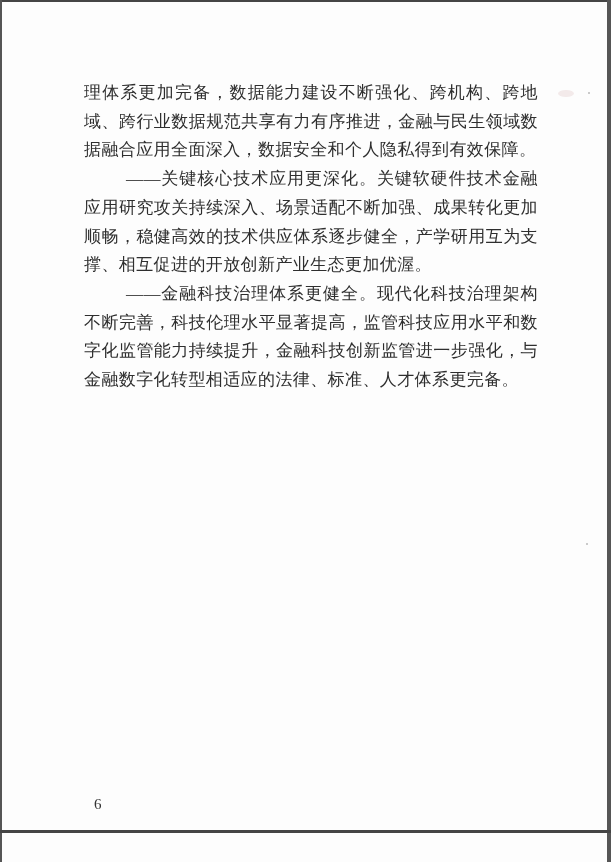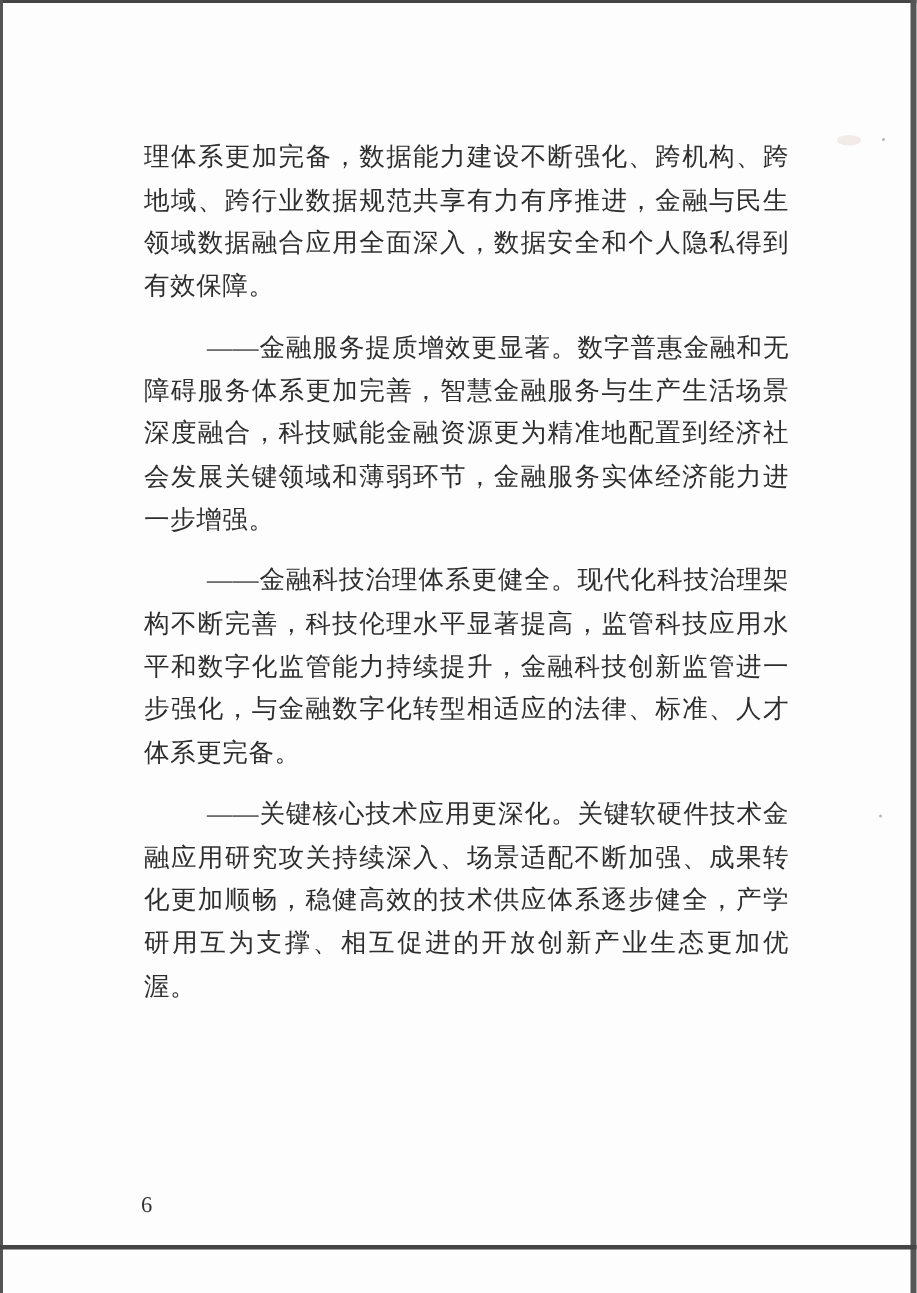--- a/index.html
+++ b/index.html
@@ -26,21 +26,21 @@
     top: 79px;
     width: 454px;
     color: #2e2e2e;
     font-size: 17px;
     line-height: 28.7px;
     letter-spacing: 0.4px;
     text-align: justify;
     text-justify: inter-ideograph;
   }
   .content p {
-    margin: 12px;
+    margin: 0;
     padding: 0;
   }
   .content p.indent {
     text-indent: 42px;
   }
   .page-number {
     position: absolute;
     left: 94px;
     top: 796px;
     font-size: 15px;
@@ -70,18 +70,17 @@
 <div id="edge-left"></div>
 <div id="edge-right"></div>
 <div id="edge-bottom"></div>
 
 <div class="smudge"></div>
 <div class="speck" style="left:586px; top:543px;"></div>
 <div class="speck" style="left:588px; top:92px;"></div>
 
 <div class="content">
   <p>理体系更加完备，数据能力建设不断强化、跨机构、跨地域、跨行业数据规范共享有力有序推进，金融与民生领域数据融合应用全面深入，数据安全和个人隐私得到有效保障。</p>
-  <p class="indent">——金融服务提质增效更显著。数字普惠金融和无障碍服务体系更加完善，智慧金融服务与生产生活场景深度融合，科技赋能金融资源更为精准地配置到经济社会发展关键领域和薄弱环节，金融服务实体经济能力进一步增强。</p>
+  <p class="indent">——关键核心技术应用更深化。关键软硬件技术金融应用研究攻关持续深入、场景适配不断加强、成果转化更加顺畅，稳健高效的技术供应体系逐步健全，产学研用互为支撑、相互促进的开放创新产业生态更加优渥。</p>
   <p class="indent">——金融科技治理体系更健全。现代化科技治理架构不断完善，科技伦理水平显著提高，监管科技应用水平和数字化监管能力持续提升，金融科技创新监管进一步强化，与金融数字化转型相适应的法律、标准、人才体系更完备。</p>
-  <p class="indent">——关键核心技术应用更深化。关键软硬件技术金融应用研究攻关持续深入、场景适配不断加强、成果转化更加顺畅，稳健高效的技术供应体系逐步健全，产学研用互为支撑、相互促进的开放创新产业生态更加优渥。</p>
 </div>
 
 <div class="page-number">6</div>
 
 </body></html>

